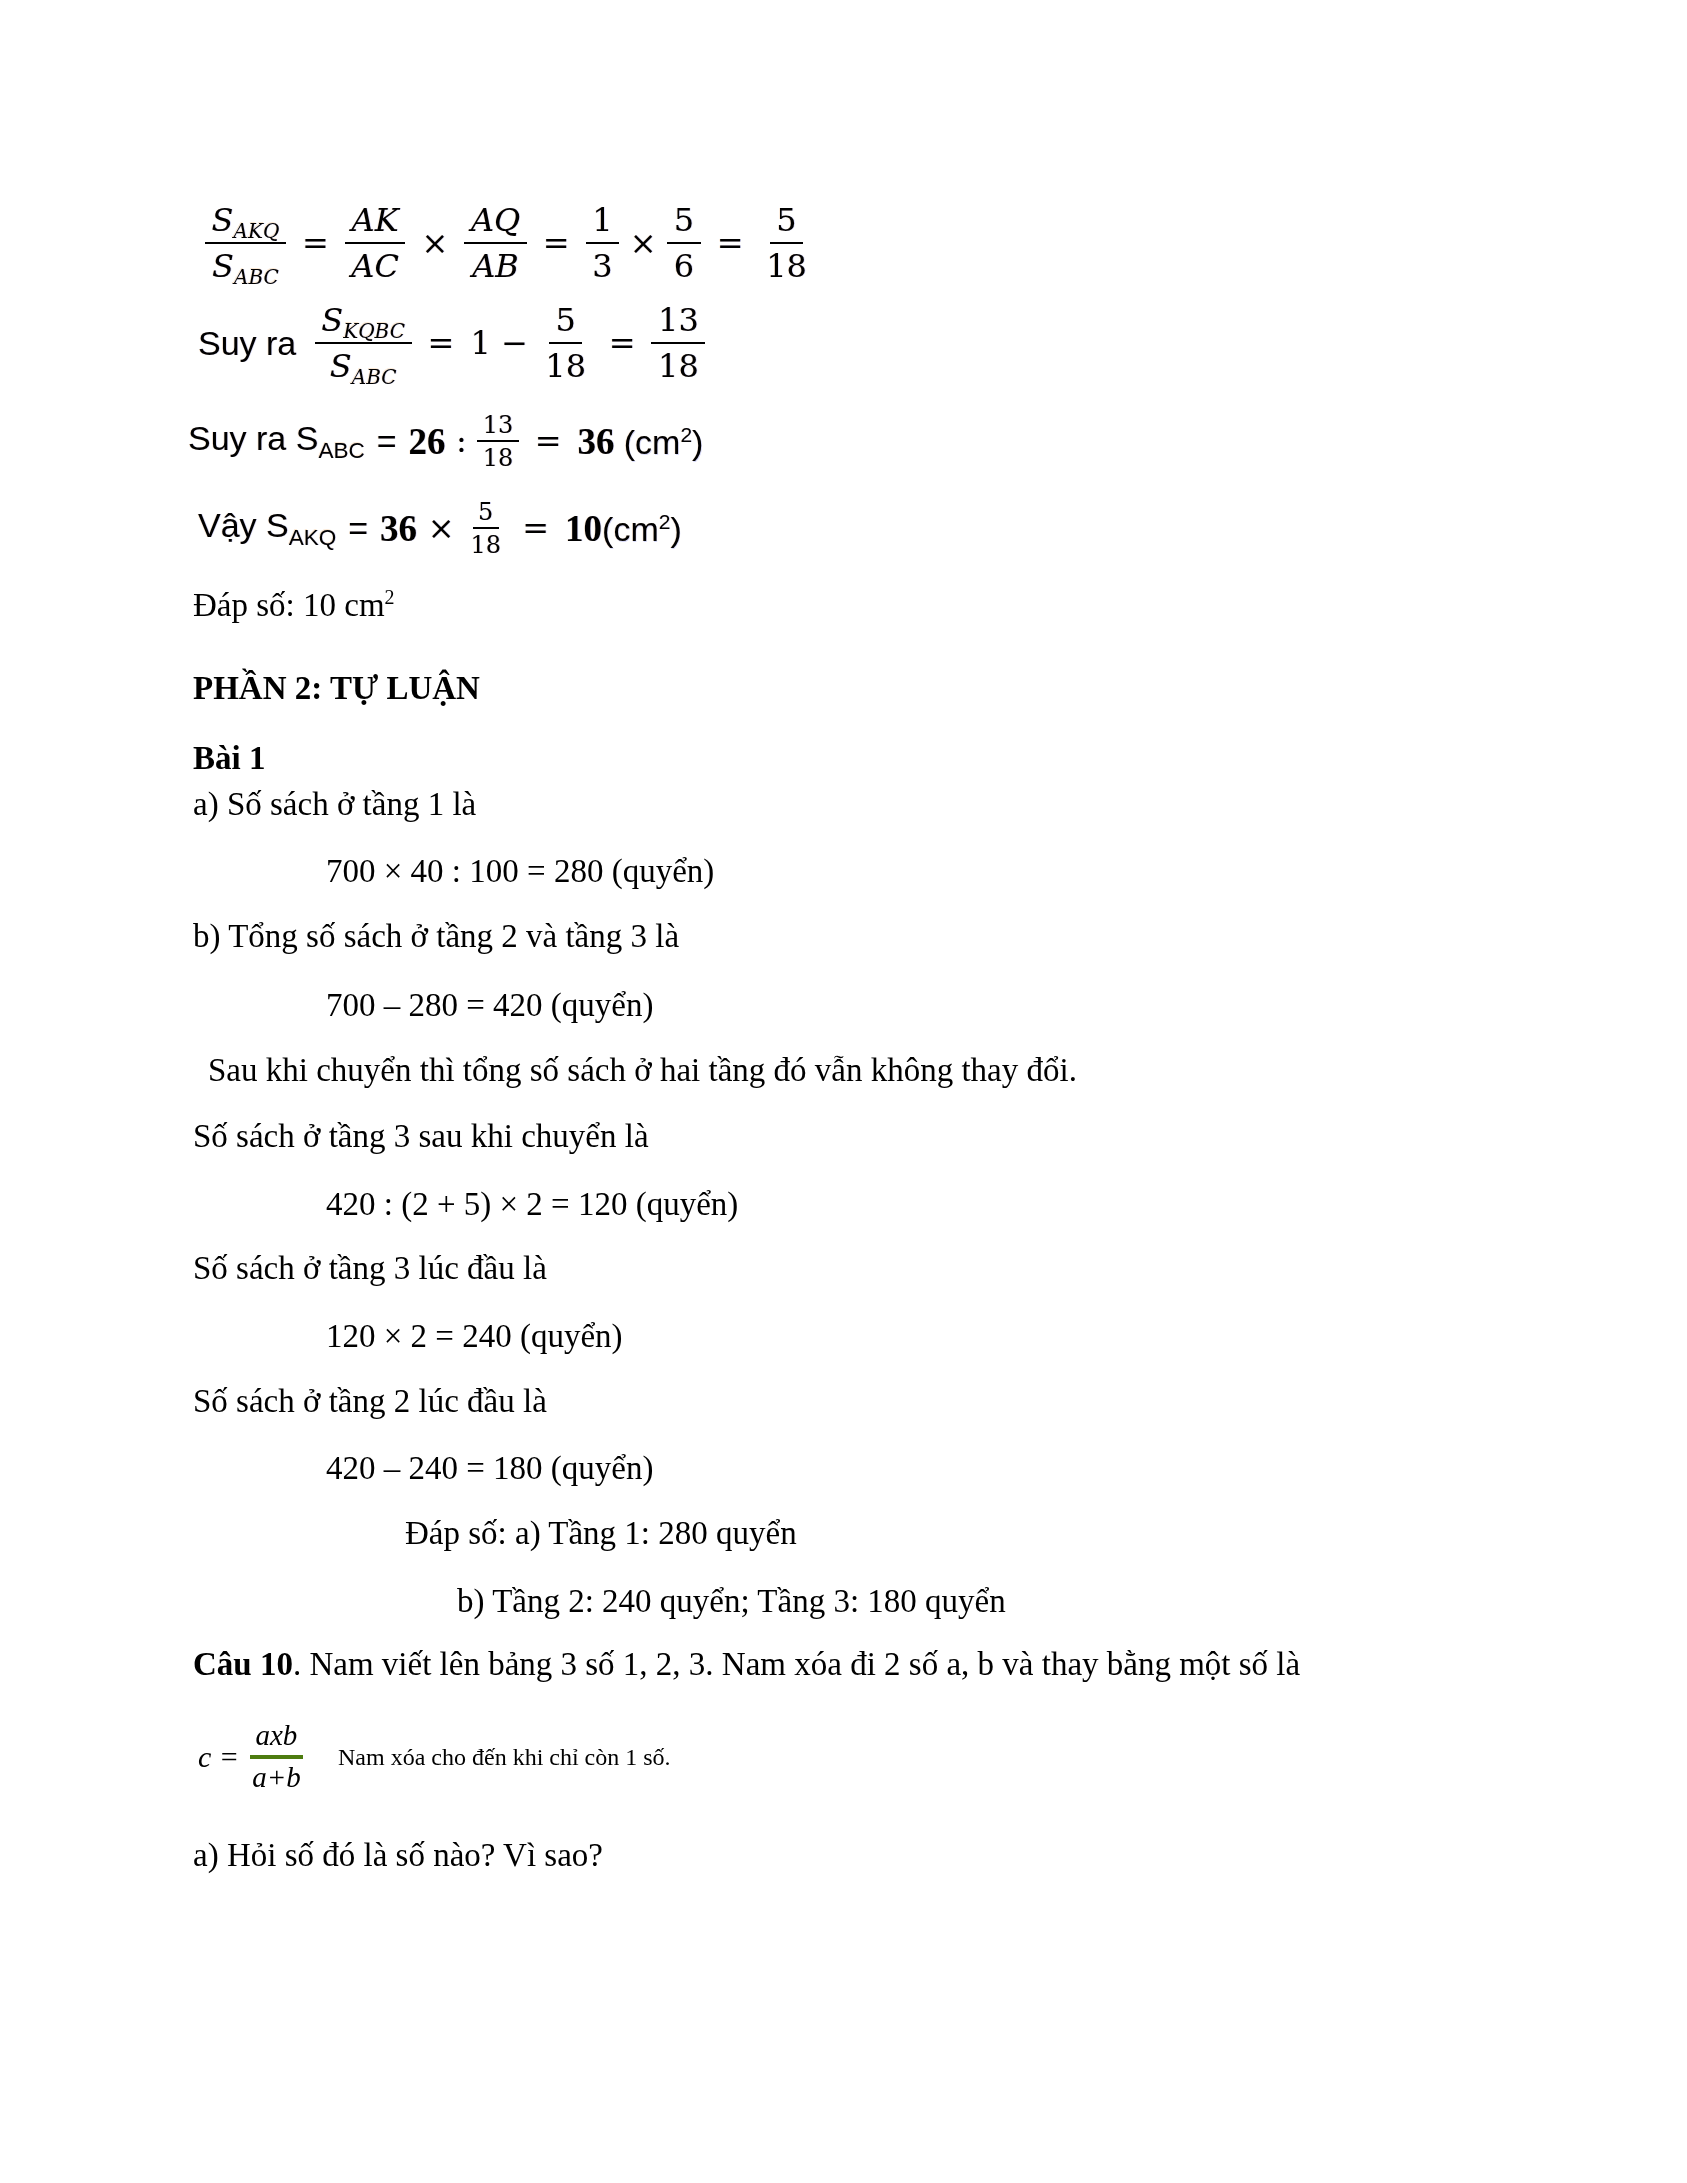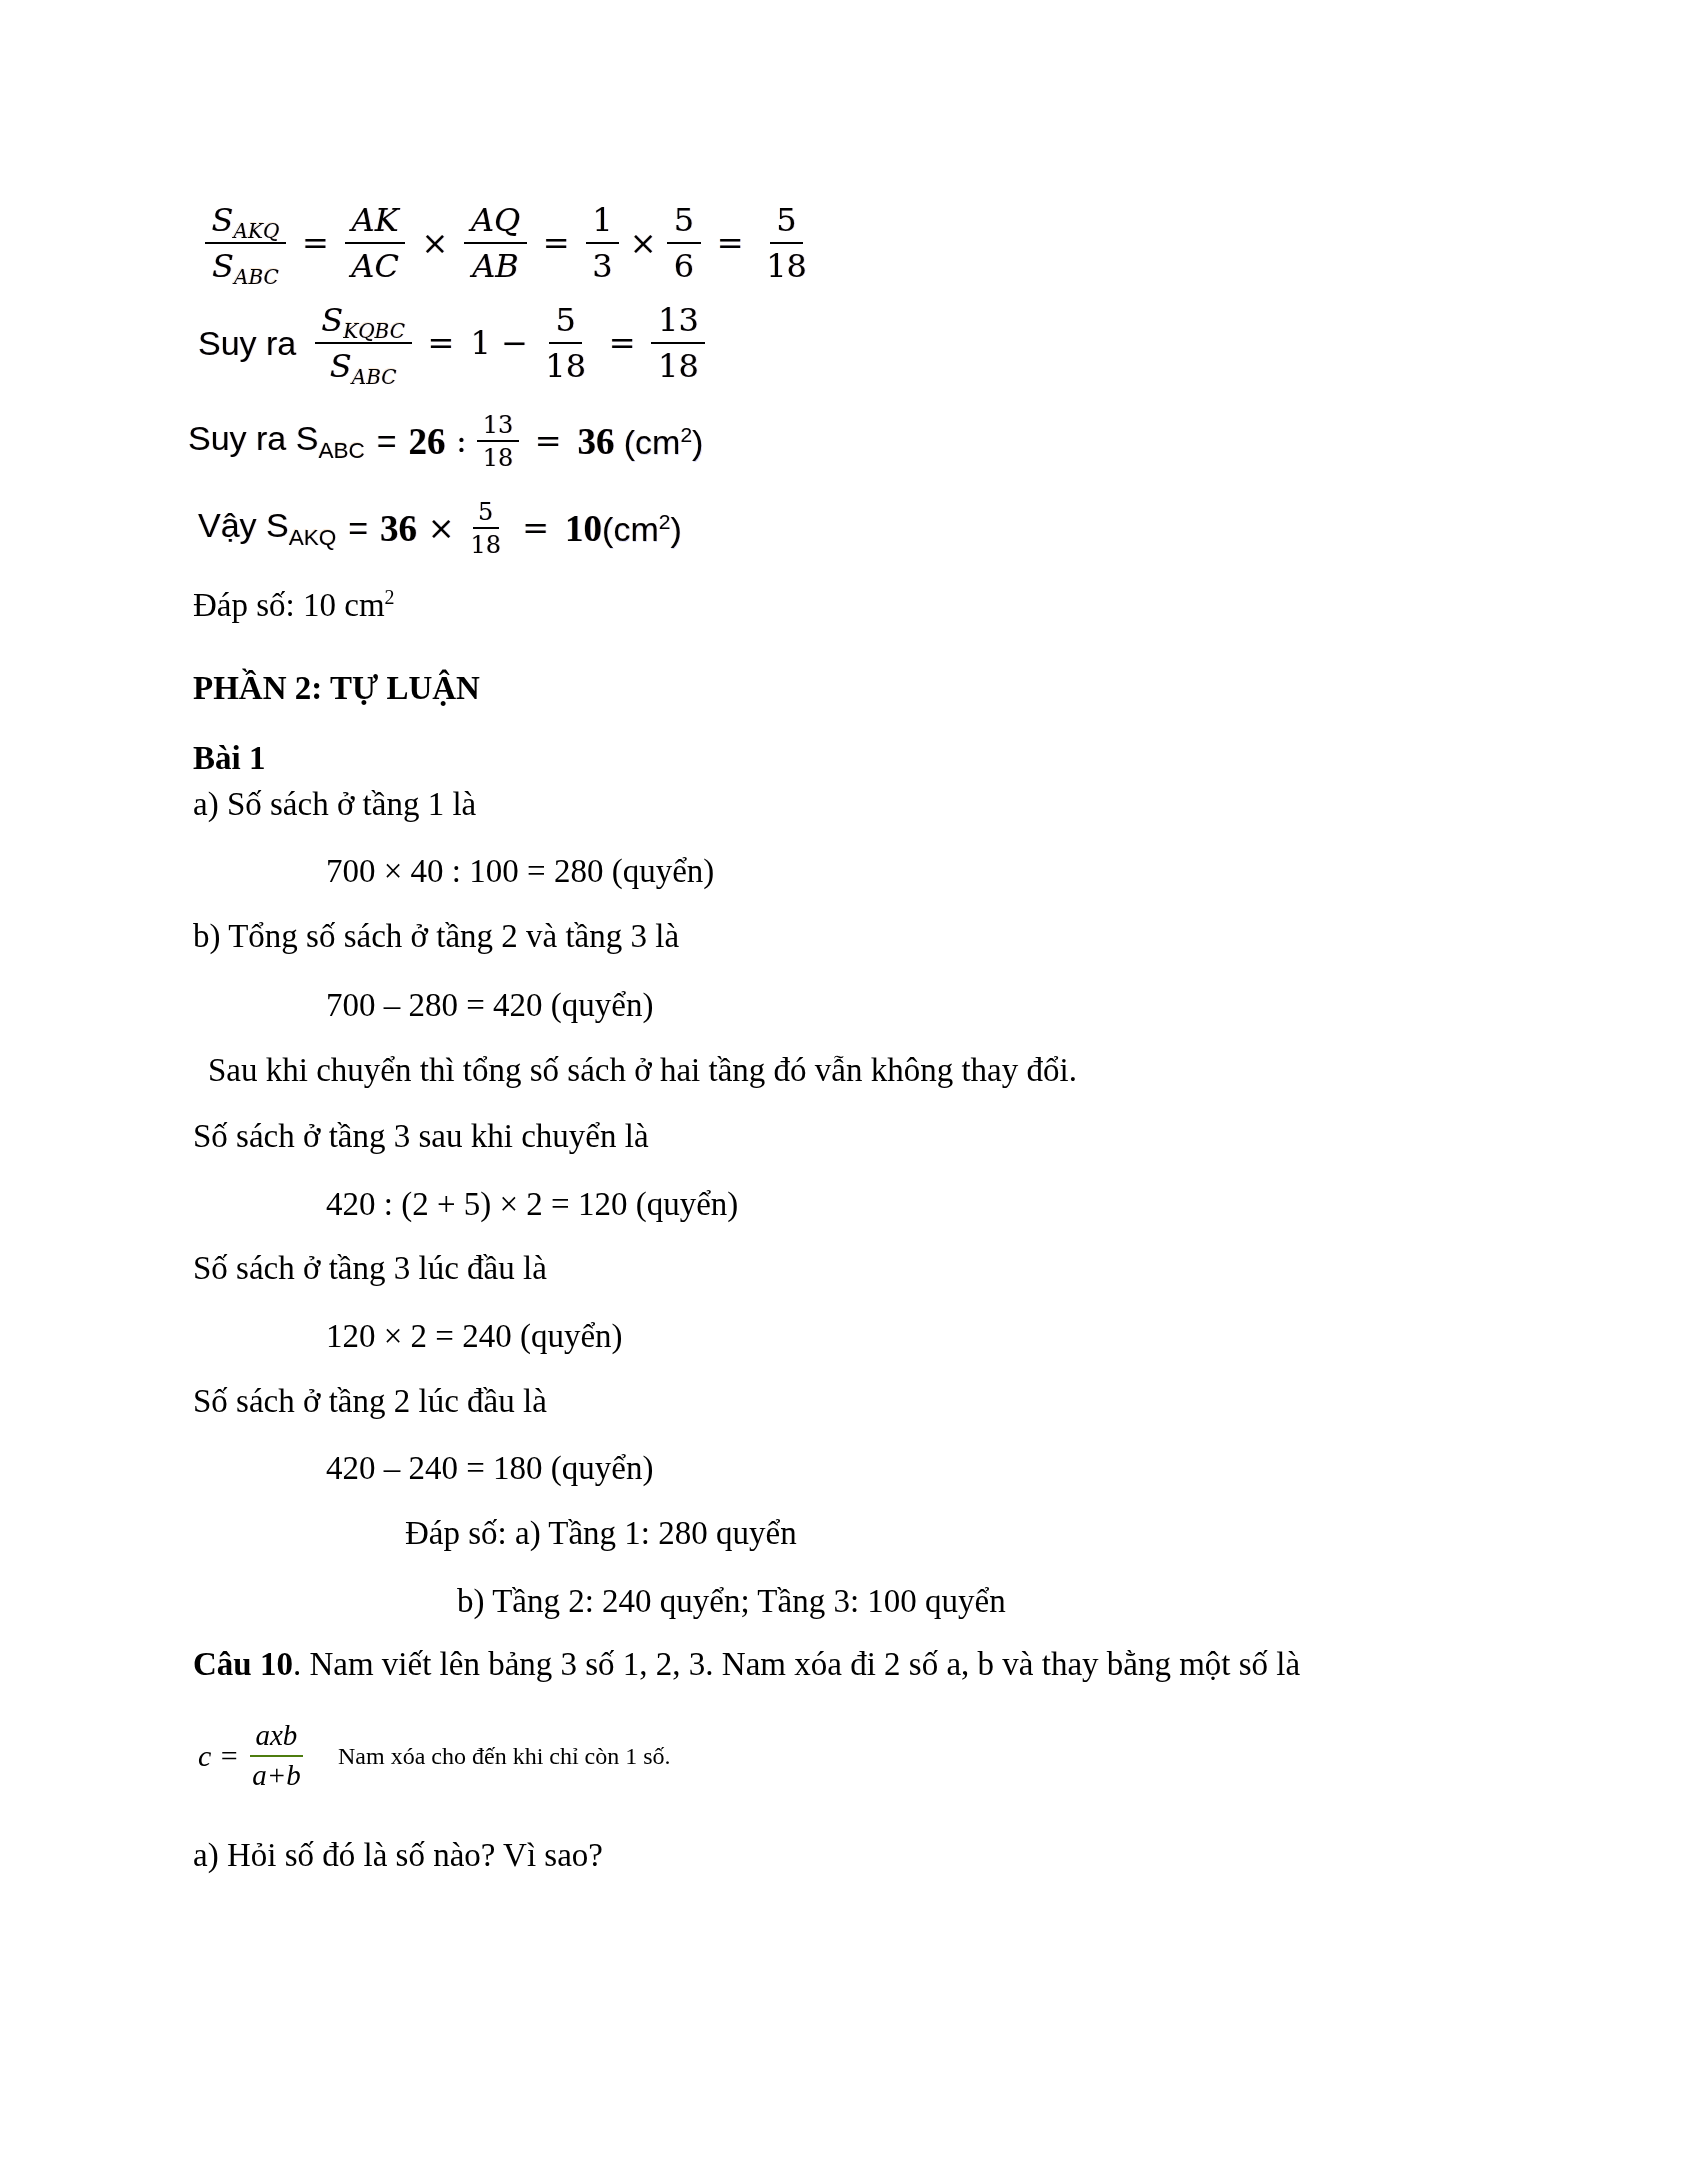--- a/index.html
+++ b/index.html
@@ -35,21 +35,21 @@
   .frac-sm .den { padding:3.3px 5.3px 0; }
 
   .sans { font-family:"Liberation Sans", sans-serif; font-size:34px; }
   .sans sub { font-size:22.5px; transform:translateY(4px); line-height:1; }
   .val { font-family:"Liberation Serif", serif; font-weight:bold; font-size:37px; }
   .sup { font-size:21px; vertical-align:super; line-height:1; }
 
   
   .tm-it { font-family:"Liberation Serif", serif; font-style:italic; font-size:30px; }
   .frac-c { display:inline-flex; flex-direction:column; align-items:center; line-height:1; font-family:"Liberation Serif", serif; font-style:italic; font-size:29px; }
-  .frac-c .num { padding:0 5.3px 4.6px; border-bottom:2px solid #4d7c0f; }
+  .frac-c .num { padding:0 5.3px 4.6px; border-bottom:4px solid #4d7c0f; }
   .frac-c .den { padding:4.6px 5.3px 0; }
   .tail { font-size:24px; margin-left:32px; font-style:normal; font-family:"Liberation Serif", serif; }
 </style>
 </head>
 <body>
 
 <div class="page">
 
   <div class="line eqrow" style="left:205px; top:204px;">
     <span class="frac cm-it">
@@ -197,21 +197,21 @@
 
   <div class="line body-text" style="left:326px; top:1450px;">
     <span>420 – 240 = 180 (quyển)</span>
   </div>
 
   <div class="line body-text" style="left:405px; top:1515px;">
     <span>Đáp số: a) Tầng 1: 280 quyển</span>
   </div>
 
   <div class="line body-text" style="left:457px; top:1583px;">
-    <span>b) Tầng 2: 240 quyển; Tầng 3: 100 quyển</span>
+    <span>b) Tầng 2: 240 quyển; Tầng 3: 180 quyển</span>
   </div>
 
   <div class="line body-text" style="left:193px; top:1646px;">
     <span class="bold">Câu 10</span><span>. Nam viết lên bảng 3 số 1, 2, 3. Nam xóa đi 2 số a, b và thay bằng một số là</span>
   </div>
 
   <div class="line eqrow" style="left:198px; top:1721px; text-shadow:none;">
     <span class="tm-it">c</span>
     <span class="tm-it" style="margin:0 9.3px; font-style:normal;">=</span>
     <span class="frac-c">

